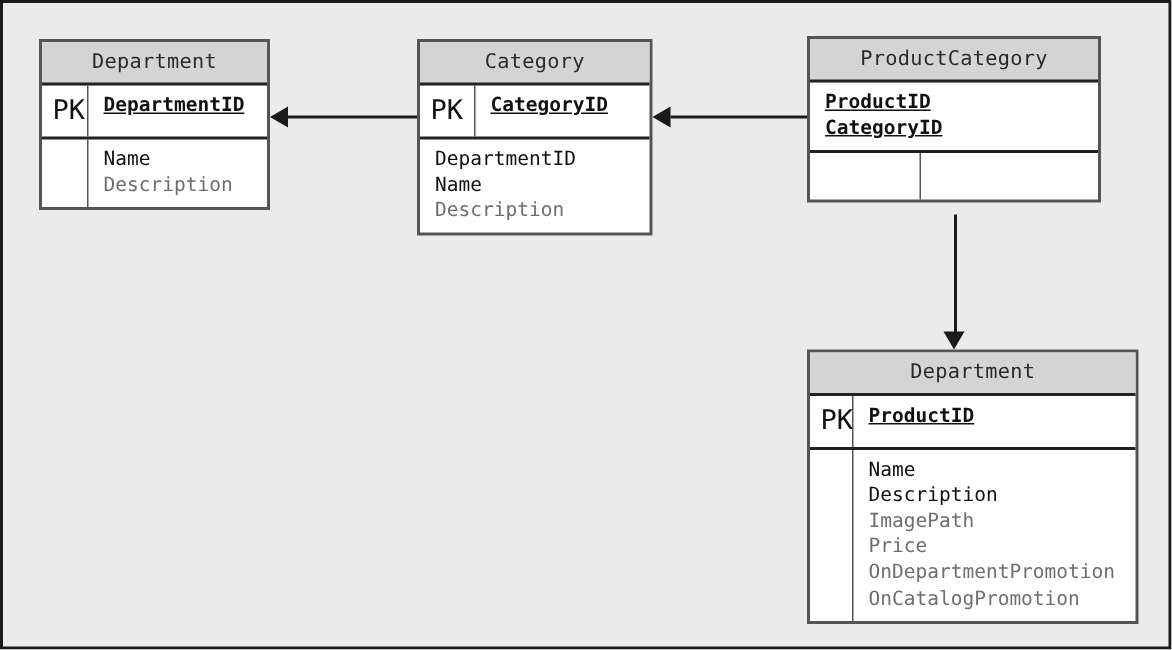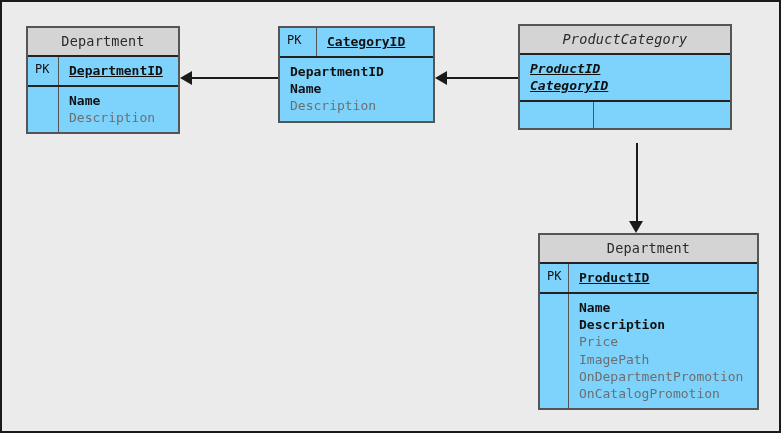--- a/index.html
+++ b/index.html
@@ -16,21 +16,21 @@
     height: 433px;
     background: #ebebeb;
     border: 2px solid #1a1a1a;
     box-sizing: border-box;
     overflow: hidden;
   }
 
   
   .entity {
     position: absolute;
-    background: #7dd3fc;
+    background: #ffffff;
     border: 2px solid #555555;
     box-sizing: border-box;
     box-shadow: 0 0 0 0 transparent;
     z-index: 5;
   }
   .entity-title {
     background: #d4d4d4;
     border-bottom: 2px solid #222222;
     text-align: center;
     font-size: 13.5px;
@@ -44,21 +44,21 @@
     display: flex;
     align-items: stretch;
     box-sizing: border-box;
   }
   .section.keys {
     border-bottom: 2px solid #222222;
   }
   .keycol {
     box-sizing: border-box;
     border-right: 1px solid #555555;
-    font-size: 12px;
+    font-size: 18px;
     color: #111111;
     padding: 5px 0 5px 7px;
     white-space: nowrap;
     flex: 0 0 auto;
   }
   .attrcol {
     box-sizing: border-box;
     font-size: 13px;
     padding: 5px 6px 6px 10px;
     flex: 1 1 auto;
@@ -69,21 +69,21 @@
     line-height: 1.32;
     color: #6e6e6e;
   }
   .attr.pk {
     color: #111111;
     font-weight: bold;
     text-decoration: underline;
   }
   .attr.req {
     color: #111111;
-    font-weight: bold;
+    font-weight: normal;
   }
   .keyline {
     display: block;
     line-height: 1.32;
   }
   .section.empty .keycol,
   .section.empty .attrcol {
     min-height: 26px;
   }
 
@@ -144,38 +144,39 @@
     <div class="section">
       <div class="keycol" style="width:31px;">&nbsp;</div>
       <div class="attrcol">
         <span class="attr req">Name</span>
         <span class="attr">Description</span>
       </div>
     </div>
   </div>
 
   <div class="entity" style="left:276px; top:24px; width:157px;">
+    <div class="entity-title">Category</div>
     <div class="section keys">
       <div class="keycol" style="width:37px;">
         <span class="keyline">PK</span>
       </div>
       <div class="attrcol">
         <span class="attr pk">CategoryID</span>
       </div>
     </div>
     <div class="section">
       <div class="attrcol">
         <span class="attr req">DepartmentID</span>
         <span class="attr req">Name</span>
         <span class="attr">Description</span>
       </div>
     </div>
   </div>
 
-  <div class="entity" style="left:516px; top:22px; width:214px;font-style:italic;">
+  <div class="entity" style="left:536px; top:22px; width:196px;">
     <div class="entity-title">ProductCategory</div>
     <div class="section keys">
       <div class="attrcol">
         <span class="attr pk">ProductID</span>
         <span class="attr pk">CategoryID</span>
       </div>
     </div>
     <div class="section empty">
       <div class="keycol" style="width:74px;">&nbsp;</div>
       <div class="attrcol">&nbsp;</div>
@@ -190,21 +191,21 @@
       </div>
       <div class="attrcol">
         <span class="attr pk">ProductID</span>
       </div>
     </div>
     <div class="section">
       <div class="keycol" style="width:29px;">&nbsp;</div>
       <div class="attrcol">
         <span class="attr req">Name</span>
         <span class="attr req">Description</span>
+        <span class="attr">ImagePath</span>
         <span class="attr">Price</span>
-        <span class="attr">ImagePath</span>
         <span class="attr">OnDepartmentPromotion</span>
         <span class="attr">OnCatalogPromotion</span>
       </div>
     </div>
   </div>
 
 </div>
 
 </body></html>

